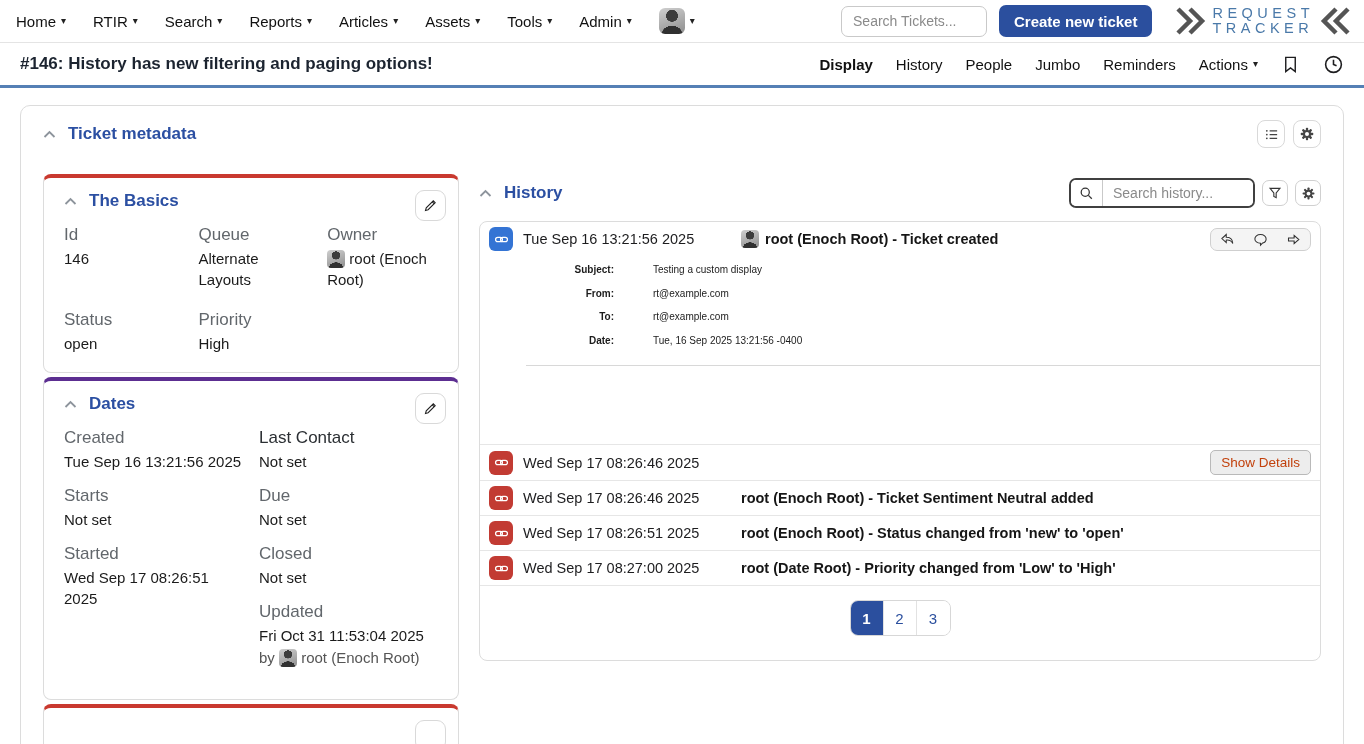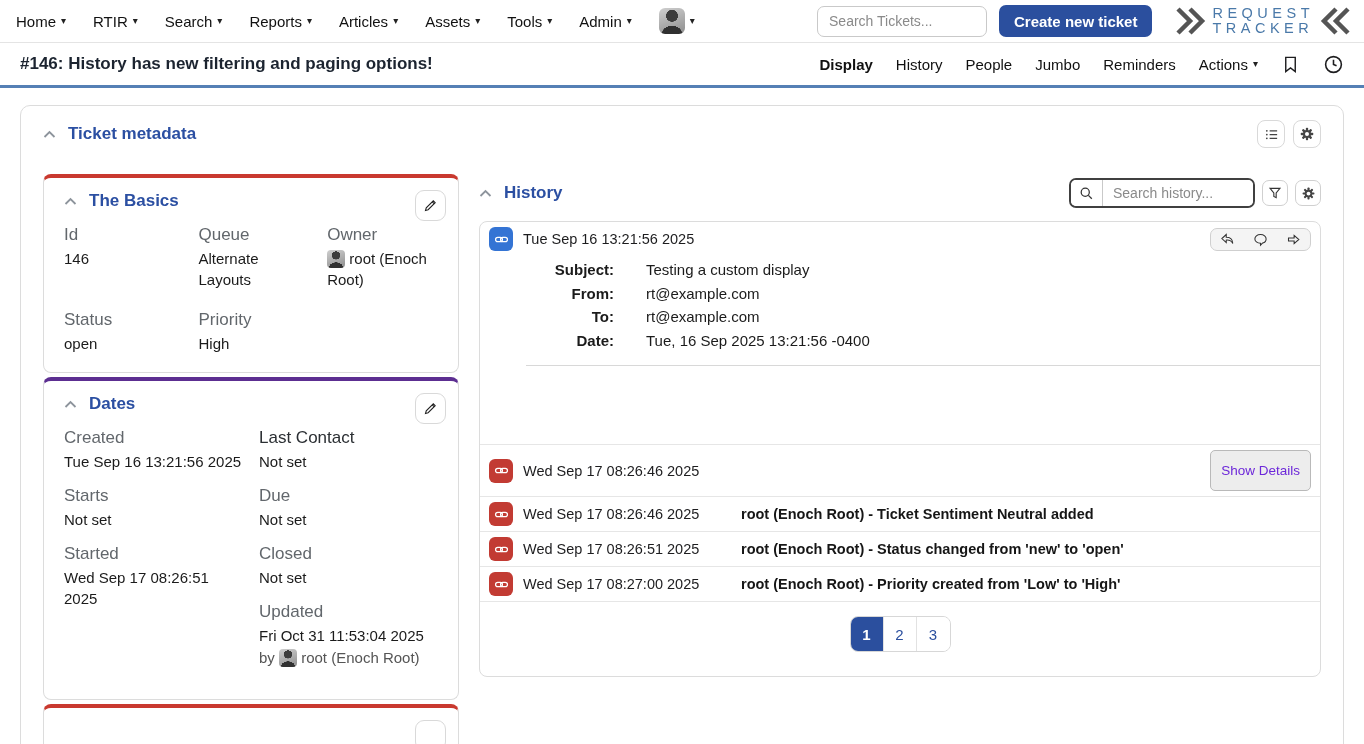--- a/index.html
+++ b/index.html
@@ -13,21 +13,21 @@
     font-size:15px; color:#111; cursor:pointer; white-space:nowrap; }
   .caret { font-size:10px; color:#222; line-height:1; }
   .avatar { display:inline-block; border-radius:4px;
     background:
       radial-gradient(circle at 50% 30%, #3c3c3c 0 26%, rgba(0,0,0,0) 27%),
       radial-gradient(ellipse 62% 45% at 50% 96%, #303030 0 60%, rgba(0,0,0,0) 61%),
       linear-gradient(160deg,#cfcfcf,#8d8d8d); }
   .avatar.nav { width:26px; height:26px; border-radius:6px; }
   .avatar.sm { width:18px; height:18px; vertical-align:-4px; }
   .topnav-right { margin-left:auto; display:flex; align-items:center; gap:12px; }
-  .tickets-search { width:170px; height:31px; border:1px solid #c9c9c9; border-radius:7px;
+  .tickets-search { width:146px; height:31px; border:1px solid #c9c9c9; border-radius:7px;
     padding:0 11px; font-size:14px; font-family:inherit; color:#333; outline:none; }
   .tickets-search::placeholder { color:#8a8a8a; }
   .create-btn { background:#2b4f9e; color:#fff; border:none; border-radius:7px;
     height:32px; padding:0 15px; font-size:15px; font-weight:bold; font-family:inherit; cursor:pointer; }
   .logo { display:flex; align-items:center; gap:4px; margin-left:8px; }
   .logo-text { color:#4a79a9; font-size:14.5px; letter-spacing:4.5px; line-height:15px; }
 
   
   .titlebar { height:45px; display:flex; align-items:center; padding:0 20px;
     border-bottom:3px solid #5580b5; }
@@ -83,26 +83,26 @@
   .hicon { width:24px; height:24px; border-radius:6px; flex:none;
     display:flex; align-items:center; justify-content:center; cursor:pointer; }
   .hicon.blue { background:#3474d4; }
   .hicon.red { background:#c23b33; }
   .hdate { width:208px; flex:none; font-size:14.5px; color:#1d1d1f; }
   .htitle { font-size:14.5px; font-weight:bold; color:#161616; display:flex; align-items:center; gap:6px; }
   .hrow-actions { margin-left:auto; }
   .btn-group { display:flex; border:1px solid #cfcfcf; border-radius:7px; background:#f4f4f4; overflow:hidden; }
   .btn-group .gbtn { padding:3px 9px; display:flex; align-items:center; cursor:pointer; }
   .show-details { border:1px solid #b9b9b9; border-radius:5px; background:#ededed;
-    font-size:13.5px; color:#6d28d9; padding:12px 10px; font-family:inherit; cursor:pointer; }
+    font-size:13.5px; color:#c2410c; padding:4px 10px; font-family:inherit; cursor:pointer; }
 
   .entry-first { border-bottom:1px solid #e6e6e6; }
   .entry-first .hrow { border-bottom:none; }
   .mailhdrs { margin:2px 0 0 46px; }
-  .mline { display:grid; grid-template-columns:88px auto; column-gap:8px; font-size:15px; line-height:23.5px; }
+  .mline { display:grid; grid-template-columns:88px auto; column-gap:15px; font-size:10px; line-height:23.5px; }
   .mline .ml { font-weight:bold; text-align:right; color:#1b1b1b; }
   .mline .mv { color:#1b1b1b;margin-left:24px; }
   .mail-divider { border-top:1px solid #d8d8d8; margin:13px 0 0 46px; }
   .mail-body { height:78px; }
 
   .pager-wrap { display:flex; justify-content:center; padding:14px 0 24px; }
   .pager { display:flex; border:1px solid #d7d7d7; border-radius:8px; overflow:hidden; }
   .page-btn { width:33px; height:34px; display:flex; align-items:center; justify-content:center;
     font-size:15px; background:#fff; color:#2b4f9e; cursor:pointer; border-right:1px solid #e2e2e2; }
   .page-btn:last-child { border-right:none; }
@@ -377,20 +377,24 @@
 
         <div class="entry-first">
           <div class="hrow">
             <span class="hicon blue">
               <svg width="15" height="15" viewBox="0 0 24 24" fill="none" stroke="#fff" stroke-width="2">
                 <rect x="2.5" y="8.5" width="11" height="7" rx="3.5"></rect>
                   <rect x="10.5" y="8.5" width="11" height="7" rx="3.5"></rect>
               </svg>
             </span>
             <span class="hdate">Tue Sep 16 13:21:56 2025</span>
+            <span class="htitle">
+                <span class="avatar sm"></span>
+                <span>root (Enoch Root) - Ticket created</span>
+              </span>
             <span class="hrow-actions">
               <span class="btn-group">
                 <span class="gbtn">
                   <svg width="15" height="15" viewBox="0 0 24 24" fill="none" stroke="#333" stroke-width="1.7">
                     <path d="M10 4 L3 10.5 L10 17 V13 C15 12.5 18.5 14.5 20.5 18.5 C20.5 11 15.5 8.5 10 8.5 Z"></path>
                   </svg>
                 </span>
                 <span class="gbtn">
                   <svg width="15" height="15" viewBox="0 0 24 24" fill="none" stroke="#333" stroke-width="1.7">
                     <path d="M12 4 C6.5 4 3 7.5 3 11 C3 14.5 6.5 18 12 18 L12 21 L15.5 17.5 C19 16.5 21 14 21 11 C21 7.5 17.5 4 12 4 Z"></path>
@@ -462,21 +466,21 @@
         </div>
 
         <div class="hrow">
           <span class="hicon red">
             <svg width="15" height="15" viewBox="0 0 24 24" fill="none" stroke="#fff" stroke-width="2">
               <rect x="2.5" y="8.5" width="11" height="7" rx="3.5"></rect>
                 <rect x="10.5" y="8.5" width="11" height="7" rx="3.5"></rect>
             </svg>
           </span>
           <span class="hdate">Wed Sep 17 08:27:00 2025</span>
-          <span class="htitle">root (Enoch Root) - Priority created from 'Low' to 'High'</span>
+          <span class="htitle">root (Date Root) - Priority changed from 'Low' to 'High'</span>
         </div>
 
         <div class="pager-wrap">
           <div class="pager">
             <span class="page-btn active">1</span>
             <span class="page-btn">2</span>
             <span class="page-btn">3</span>
           </div>
         </div>
       </div>

